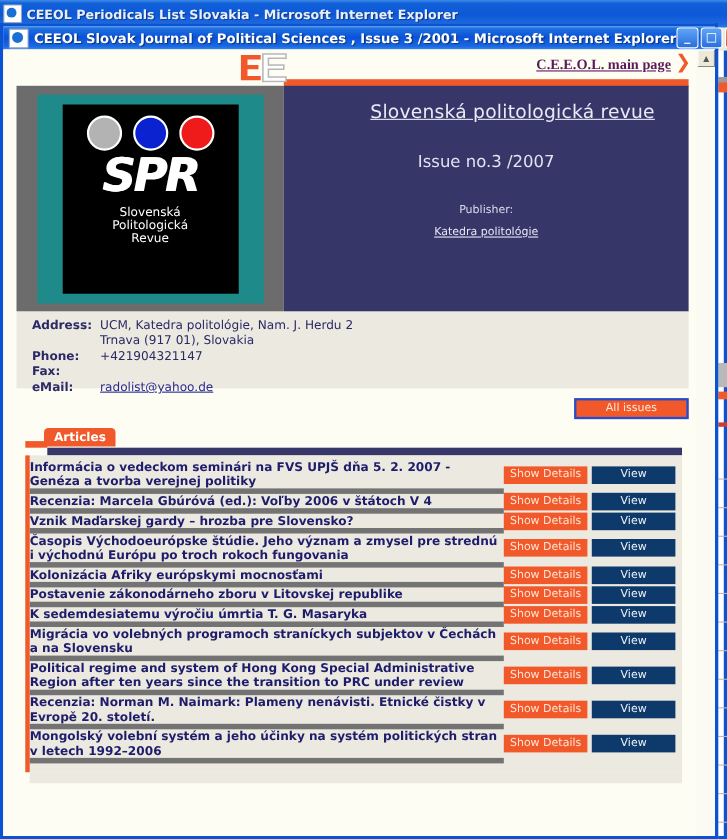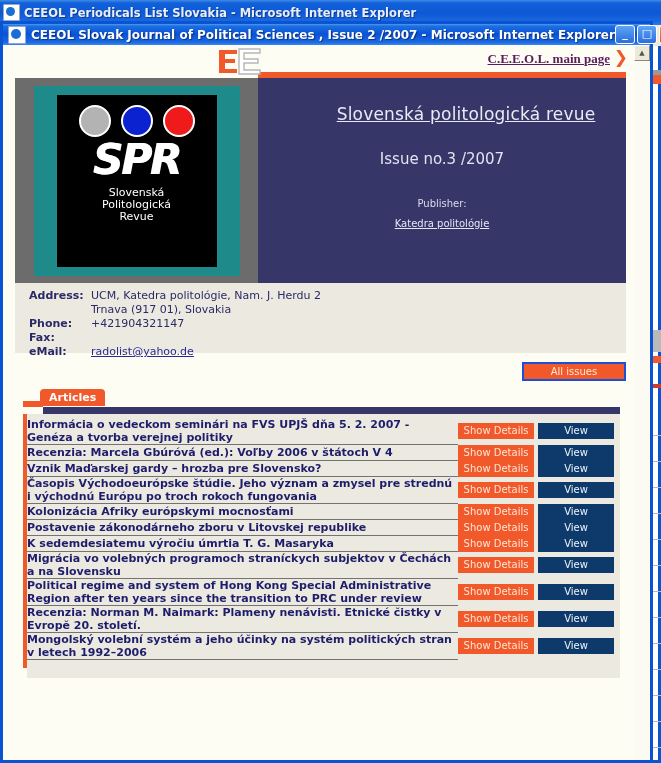--- a/index.html
+++ b/index.html
@@ -147,21 +147,21 @@
     line-height:1;margin-top:2px;
     text-shadow:1px 0 0 #fff;
   }
   .spr-sub{
     color:#ffffff;font-size:11px;line-height:12px;text-align:center;margin-top:6px;
   }
   #banner-right{
     flex:1 1 auto;background:#363668;position:relative;color:#e7e7f4;text-align:center;
   }
   #journal-title{
-    margin-top:26px;font-size:17px;text-decoration:underline;color:#eaeaf6;cursor:pointer;
+    margin-top:14px;font-size:17px;text-decoration:underline;color:#eaeaf6;cursor:pointer;
     letter-spacing:.2px;
     padding-left:48px;
   }
   #issue-no{margin-top:26px;font-size:15px;color:#e3e3f1;}
   #publisher-label{margin-top:30px;font-size:10px;color:#dcdcee;}
   #publisher-link{margin-top:9px;font-size:10px;text-decoration:underline;color:#e6e6f5;cursor:pointer;}
 
   
   #contact{
     margin:0 8px 0 12px;background:#ece9e0;padding:6px 0 8px 0;height:70px;box-sizing:border-box;
@@ -191,21 +191,21 @@
     display:flex;align-items:center;border-radius:4px 4px 0 0;cursor:pointer;
   }
   #tab-stub{position:absolute;left:0;top:12px;width:20px;height:6px;background:#f1592a;}
   #panel-top{height:7px;background:#363668;margin-left:20px;}
   #panel-body{
     background:#ece9e0;border-left:4px solid #f1592a;padding:4px 0 8px 0;
   }
   table#articles{border-collapse:collapse;width:100%;}
   table#articles td{vertical-align:middle;padding:0;}
   td.title-cell{
-    padding:3px 6px 3px 12px;border-bottom:1px solid #737373;
+    padding:3px 6px 3px 12px;border-bottom:5px solid #737373;
     font-size:11px;font-weight:bold;color:#1d1d6b;line-height:13px;
   }
   td.btn-cell{width:80px;padding:2px 0 2px 6px;}
   td.btn-cell2{width:82px;padding:2px 6px 2px 6px;}
   .btn-details{
     display:block;width:76px;height:16px;background:#f1592a;color:#ffe4d6;
     font-size:10px;text-align:center;line-height:16px;cursor:pointer;
   }
   .btn-view{
     display:block;width:76px;height:16px;background:#0d3a6b;color:#eef3fa;
@@ -245,21 +245,21 @@
   <div id="bg-titlebar">
     <span class="bg-ico"></span>
     <span id="bg-title-text">CEEOL Periodicals List Slovakia - Microsoft Internet Explorer</span>
   </div>
 </div>
 
 <div id="fg-window"></div>
 
 <div id="fg-titlebar">
   <span class="fg-ico"></span>
-  <span id="fg-title-text">CEEOL Slovak Journal of Political Sciences , Issue 2 /2007 - Microsoft Internet Explorer</span>
+  <span id="fg-title-text">CEEOL Slovak Journal of Political Sciences , Issue 3 /2001 - Microsoft Internet Explorer</span>
   <span class="win-btns">
     <span class="win-btn">
       <span>_</span>
     </span>
     <span class="win-btn">
       <span>□</span>
     </span>
     <span class="win-btn close">
       
     </span>

